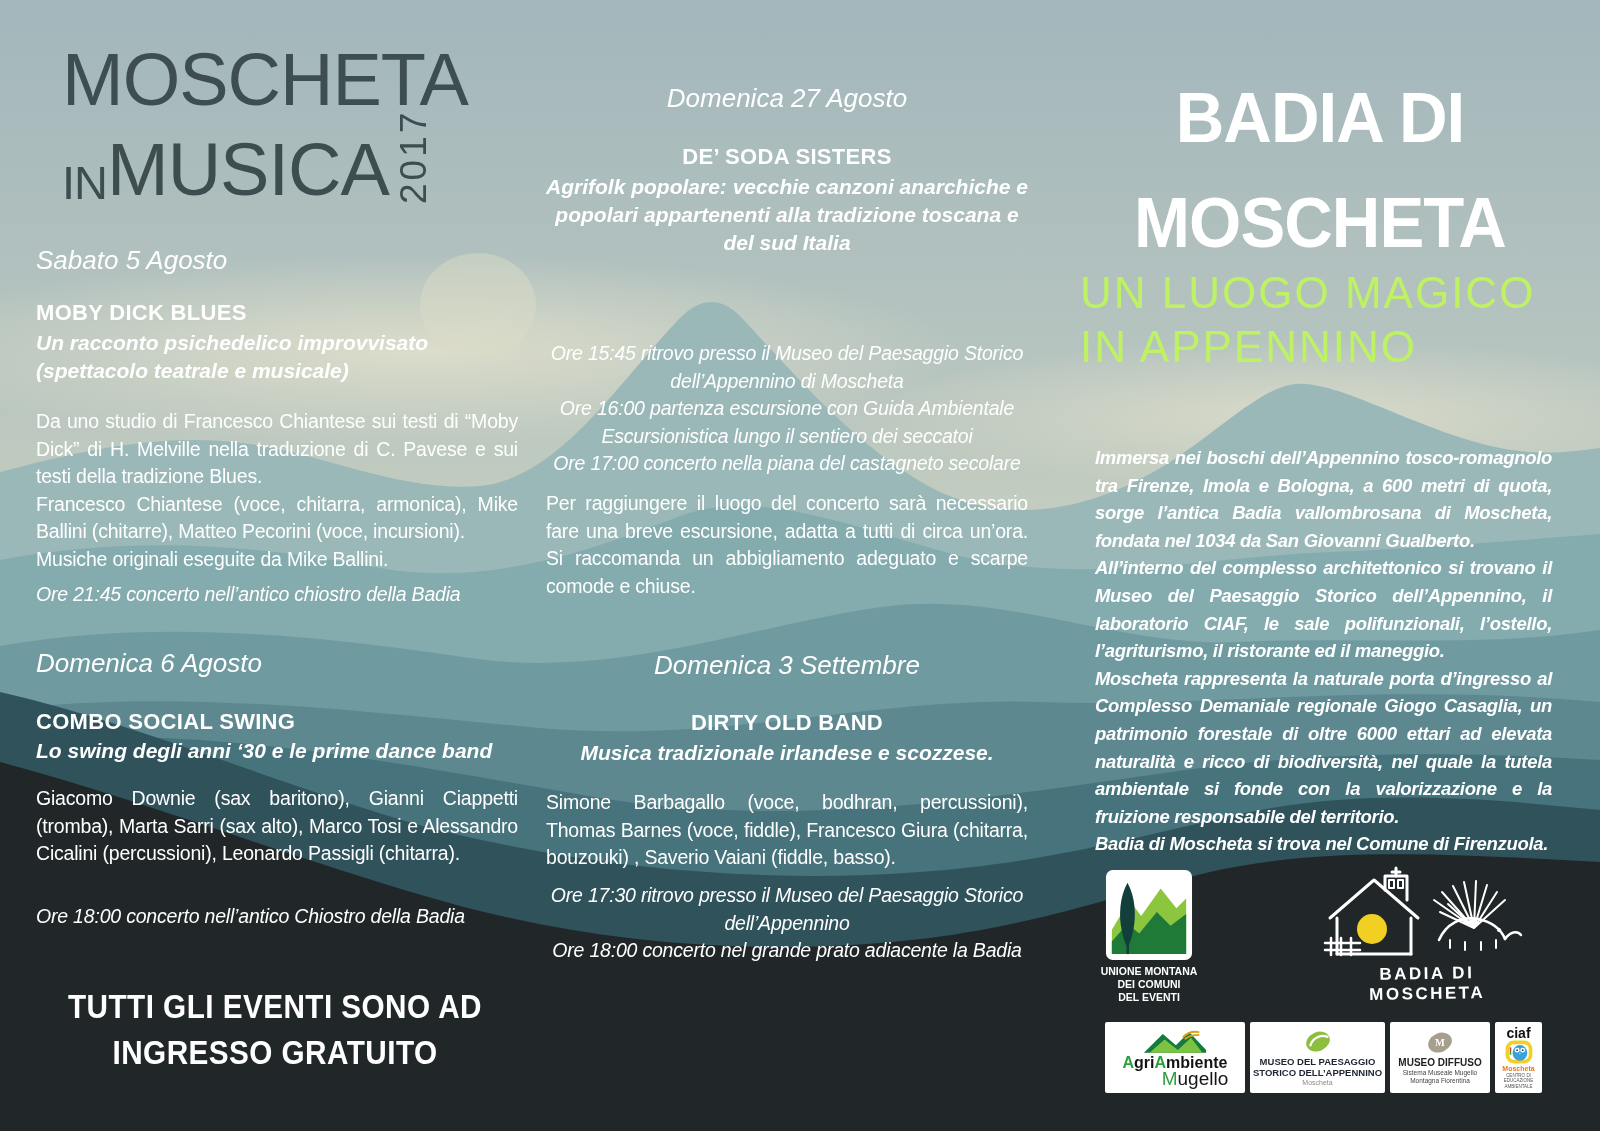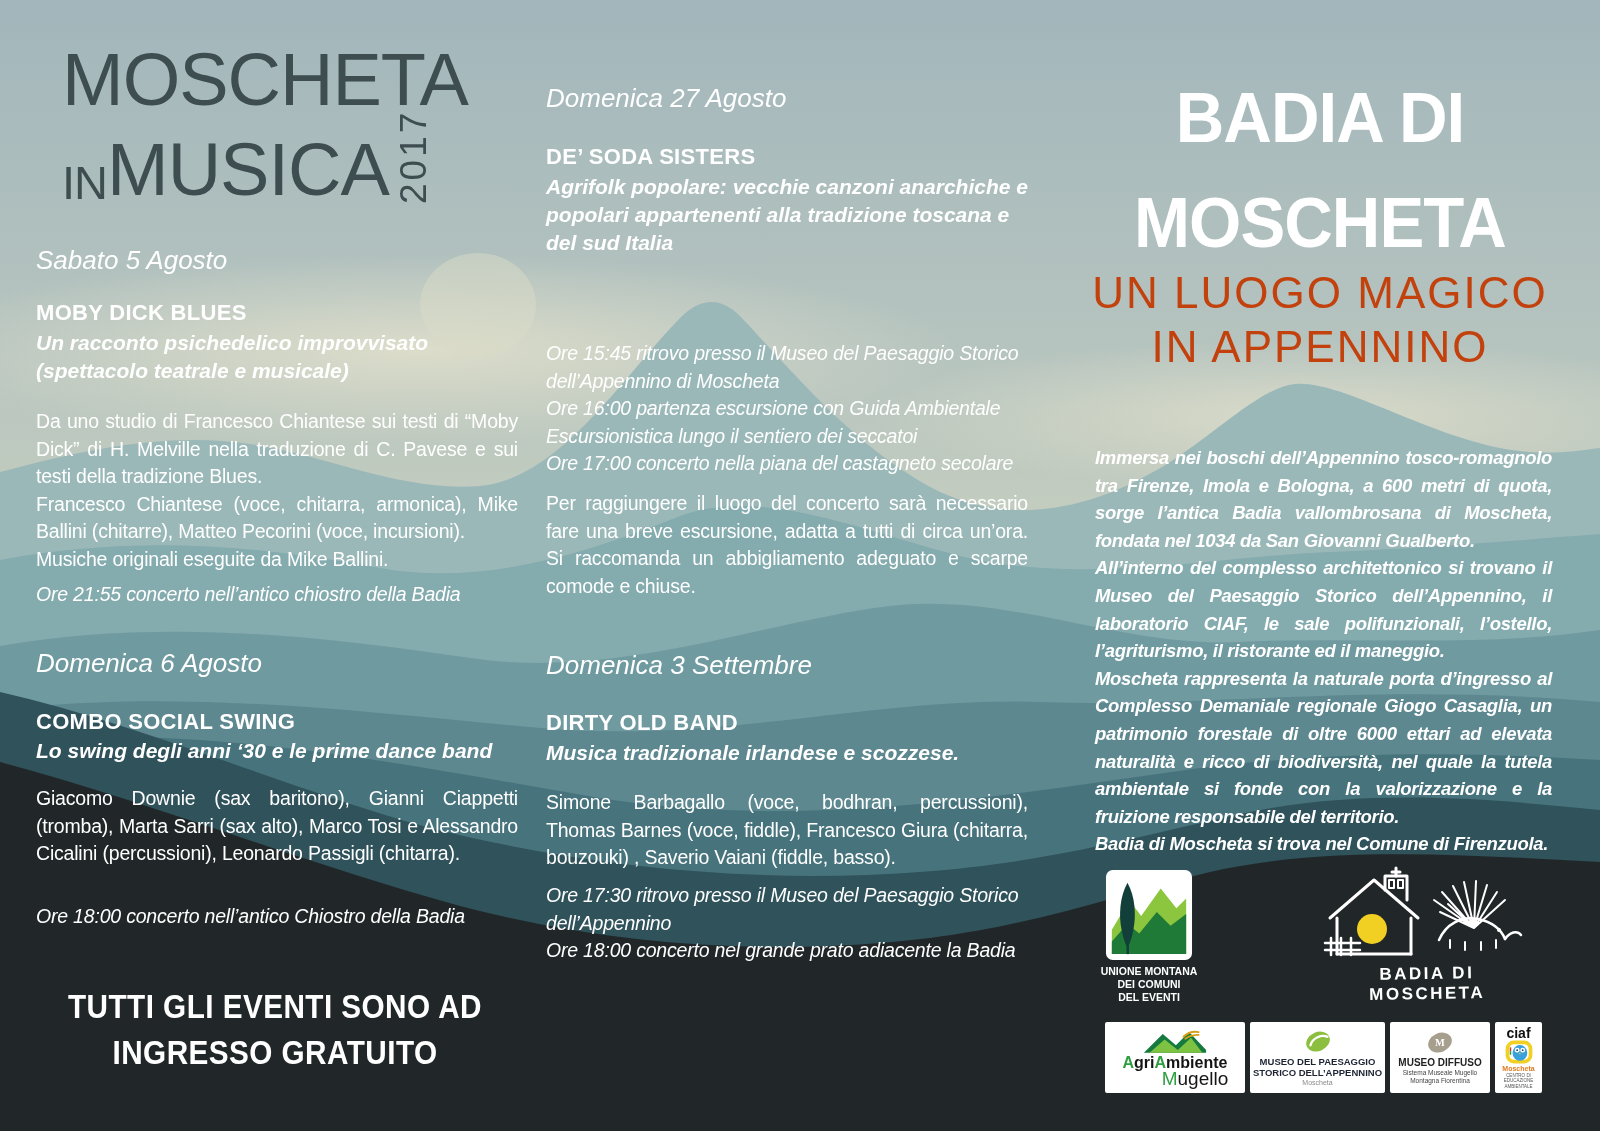--- a/index.html
+++ b/index.html
@@ -1,20 +1,20 @@
 <!DOCTYPE html>
 <html><head>
 <meta charset="utf-8">
 <style>
   html,body{margin:0;padding:0;background:#101314;}
   .poster{position:relative;width:1600px;height:1131px;overflow:hidden;font-family:"Liberation Sans",sans-serif;}
   .bg{position:absolute;left:0;top:0;width:1600px;height:1131px;display:block;}
   .txt{position:absolute;color:#fff;font-family:"Liberation Sans",sans-serif;}
   .col-l{left:36px;width:482px;}
-  .col-m{left:546px;width:482px;}
+  .col-m{left:546px;width:482px;text-align:center;}
   .date{font-style:italic;font-size:26px;letter-spacing:0;}
   .etitle{font-weight:700;font-size:22px;letter-spacing:.3px;}
   .esub{font-weight:700;font-style:italic;font-size:21px;line-height:28px;white-space:pre-line;}
   .ebody{font-size:19.5px;line-height:27.5px;text-align:justify;white-space:pre-line;letter-spacing:-.2px;}
   .etime{font-style:italic;font-size:19.5px;line-height:27.5px;white-space:pre-line;letter-spacing:-.2px;}
 
   
   .ld1{top:245px}.lt1{top:300px}.ls1{top:329px}.lp1{top:408px}.lo1{top:581px}
   .ld2{top:648px}.lt2{top:709px}.ls2{top:737px}.lp2{top:785px}.lo2{top:903px}
   .lfoot{left:28px;width:494px;top:984px;text-align:center;font-weight:700;font-size:33px;line-height:46px;letter-spacing:.5px;transform:scaleX(.9);transform-origin:50% 50%;}
@@ -28,21 +28,21 @@
   .logo-l1{font-size:74px;font-weight:400;letter-spacing:-1px;line-height:80px;}
   .logo-l2{display:flex;align-items:flex-end;margin-top:2px;}
   .logo-in{font-size:47px;line-height:.92;letter-spacing:-1px;}
   .logo-musica{font-size:74px;line-height:.92;letter-spacing:-1px;}
   .logo-year{writing-mode:vertical-rl;transform:rotate(180deg);font-size:37px;letter-spacing:3px;line-height:1;margin-left:6px;height:82px;}
 
   
   .rtitle{left:1080px;width:480px;text-align:center;font-weight:700;letter-spacing:-1px;transform:scaleX(.96);}
   .rt1{top:78px;font-size:70px;}
   .rt2{top:183px;font-size:70px;}
-  .rsub{left:1080px;width:480px;text-align:center;font-weight:400;font-size:44px;letter-spacing:2px;color:#c2410c;}
+  .rsub{left:1080px;width:480px;text-align:left;font-weight:400;font-size:44px;letter-spacing:2px;color:#bef264;}
   .rs1{top:268px}.rs2{top:322px}
   .rbody{left:1095px;width:457px;top:444px;font-weight:700;font-style:italic;font-size:18.5px;line-height:27.6px;text-align:justify;white-space:pre-line;letter-spacing:-.3px;}
 
   
   .um-box{position:absolute;left:1105px;top:868px;width:88px;height:94px;}
   .um-cap{position:absolute;left:1081px;top:965px;width:136px;text-align:center;font-weight:700;font-size:10.5px;line-height:13px;white-space:pre-line;color:#fff;}
   .badia{position:absolute;left:1322px;top:866px;width:210px;}
   .badia-cap{margin-top:2px;text-align:center;font-weight:700;font-size:17px;letter-spacing:2.5px;color:#fff;transform:rotate(-1deg);}
   .lbox{position:absolute;top:1022px;height:71px;background:#fff;border-radius:2px;display:flex;flex-direction:column;align-items:center;justify-content:center;overflow:hidden;}
   .b1{left:1105px;width:140px;}
@@ -99,21 +99,21 @@
         <span class="logo-year">2017</span>
       </div>
   </header>
 
   <div class="txt col-l date ld1">Sabato 5 Agosto</div>
   <div class="txt col-l etitle lt1">MOBY DICK BLUES</div>
   <div class="txt col-l esub ls1">Un racconto psichedelico improvvisato (spettacolo teatrale e musicale)</div>
   <div class="txt col-l ebody lp1">Da uno studio di Francesco Chiantese sui testi di “Moby Dick” di H. Melville  nella traduzione di C. Pavese e sui testi della tradizione Blues.
 Francesco Chiantese (voce, chitarra, armonica), Mike Ballini (chitarre),  Matteo Pecorini (voce, incursioni).
 Musiche originali eseguite da Mike Ballini.</div>
-  <div class="txt col-l etime lo1">Ore 21:55 concerto nell’antico chiostro della Badia</div>
+  <div class="txt col-l etime lo1">Ore 21:45 concerto nell’antico chiostro della Badia</div>
 
   <div class="txt col-l date ld2">Domenica 6 Agosto</div>
   <div class="txt col-l etitle lt2">COMBO SOCIAL SWING</div>
   <div class="txt col-l esub ls2">Lo swing degli anni ‘30 e le prime dance band</div>
   <div class="txt col-l ebody lp2">Giacomo Downie (sax baritono), Gianni Ciappetti (tromba), Marta Sarri (sax alto), Marco Tosi e Alessandro Cicalini (percussioni), Leonardo Passigli (chitarra).</div>
   <div class="txt col-l etime lo2">Ore 18:00 concerto nell’antico Chiostro della Badia</div>
 
   <div class="txt lfoot">
     <span>TUTTI GLI EVENTI SONO AD</span><br>
     <span>INGRESSO GRATUITO</span>

